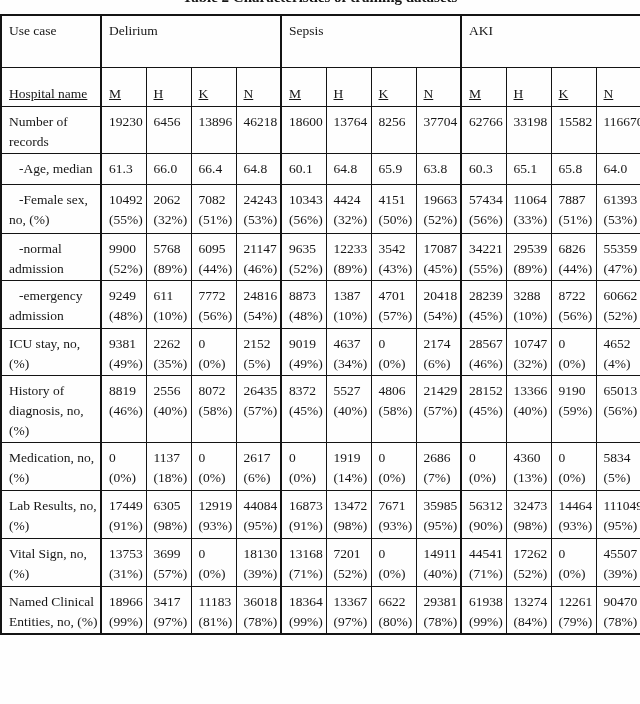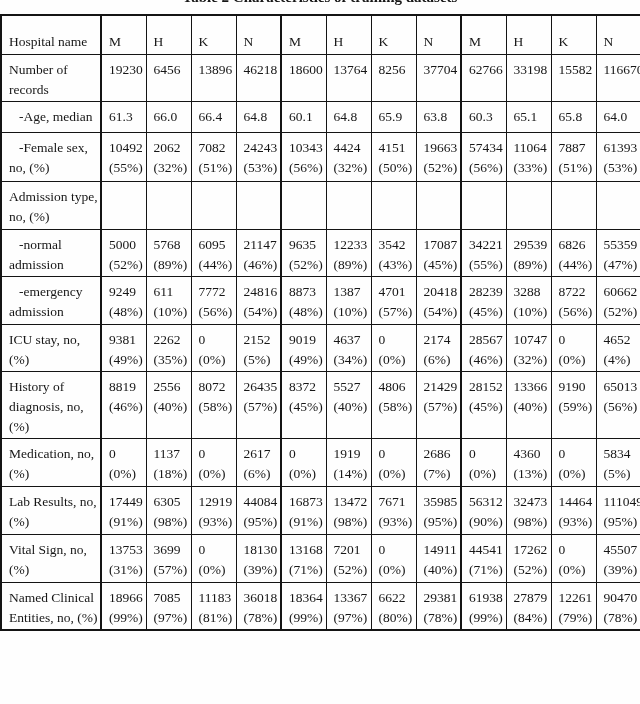--- a/index.html
+++ b/index.html
@@ -44,21 +44,21 @@
     line-height: 20px;
     box-sizing: border-box;
     overflow: visible;
   }
   
   table.char .sec { border-left-width: 2.5px; }
 
   th.grp { text-align: center; padding-left: 1px; }
   th.label-cell, td.label-cell { font-size: 13px; padding-left: 6px; padding-right: 2px; }
   td.label-cell.ind { text-indent: 10px; }
-  tr.hr2 th { vertical-align: middle; padding-top: 16px; padding-bottom: 2px; }
+  tr.hr2 th { vertical-align: middle; padding-top: 16px; padding-bottom: 2px; text-decoration: underline; }
 
   .v, .p { white-space: nowrap; }
 
   tr.hr1 { height: 52px; }
   tr.hr2 { height: 34px; }
   tr.r0  { height: 44px; }
   tr.r1  { height: 36px; }
   tr.r2  { height: 31px; }
   tr.r3  { height: 49px; }
   tr.r4  { height: 48px; }
@@ -89,20 +89,26 @@
         <col style="width: 45px;">
         <col style="width: 45px;">
         <col style="width: 45px;">
         <col style="width: 45px;">
         <col style="width: 45px;">
         <col style="width: 45px;">
         <col style="width: 45px;">
         <col style="width: 45px;">
       </colgroup>
       <thead>
+        <tr class="hr1">
+          <th class="label-cell">Use case</th>
+          <th class="grp sec" colspan="4">Delirium</th>
+          <th class="grp sec" colspan="4">Sepsis</th>
+          <th class="grp sec" colspan="4">AKI</th>
+        </tr>
         <tr class="hr2">
           <th class="label-cell">Hospital name</th>
           <th class="sec">M</th>
           <th>H</th>
           <th>K</th>
           <th>N</th>
           <th class="sec">M</th>
           <th>H</th>
           <th>K</th>
           <th>N</th>
@@ -235,39 +241,24 @@
           </td>
           <td>
             <div class="v">7887</div>
             <div class="p">(51%)</div>
           </td>
           <td>
             <div class="v">61393</div>
             <div class="p">(53%)</div>
           </td>
         </tr>
-        <tr class="r4">
-          <td class="label-cell">Admission type, no, (%)</td>
-          <td class="sec"></td>
-          <td></td>
-          <td></td>
-          <td></td>
-          <td class="sec"></td>
-          <td></td>
-          <td></td>
-          <td></td>
-          <td class="sec"></td>
-          <td></td>
-          <td></td>
-          <td></td>
-        </tr>
         <tr class="r5">
           <td class="label-cell ind">-normal admission</td>
           <td class="sec">
-            <div class="v">5000</div>
+            <div class="v">9900</div>
             <div class="p">(52%)</div>
           </td>
           <td>
             <div class="v">5768</div>
             <div class="p">(89%)</div>
           </td>
           <td>
             <div class="v">6095</div>
             <div class="p">(44%)</div>
           </td>
@@ -614,21 +605,21 @@
             <div class="p">(39%)</div>
           </td>
         </tr>
         <tr class="r12">
           <td class="label-cell">Named Clinical Entities, no, (%)</td>
           <td class="sec">
             <div class="v">18966</div>
             <div class="p">(99%)</div>
           </td>
           <td>
-            <div class="v">7085</div>
+            <div class="v">3417</div>
             <div class="p">(97%)</div>
           </td>
           <td>
             <div class="v">11183</div>
             <div class="p">(81%)</div>
           </td>
           <td>
             <div class="v">36018</div>
             <div class="p">(78%)</div>
           </td>
@@ -646,21 +637,21 @@
           </td>
           <td>
             <div class="v">29381</div>
             <div class="p">(78%)</div>
           </td>
           <td class="sec">
             <div class="v">61938</div>
             <div class="p">(99%)</div>
           </td>
           <td>
-            <div class="v">27879</div>
+            <div class="v">13274</div>
             <div class="p">(84%)</div>
           </td>
           <td>
             <div class="v">12261</div>
             <div class="p">(79%)</div>
           </td>
           <td>
             <div class="v">90470</div>
             <div class="p">(78%)</div>
           </td>

